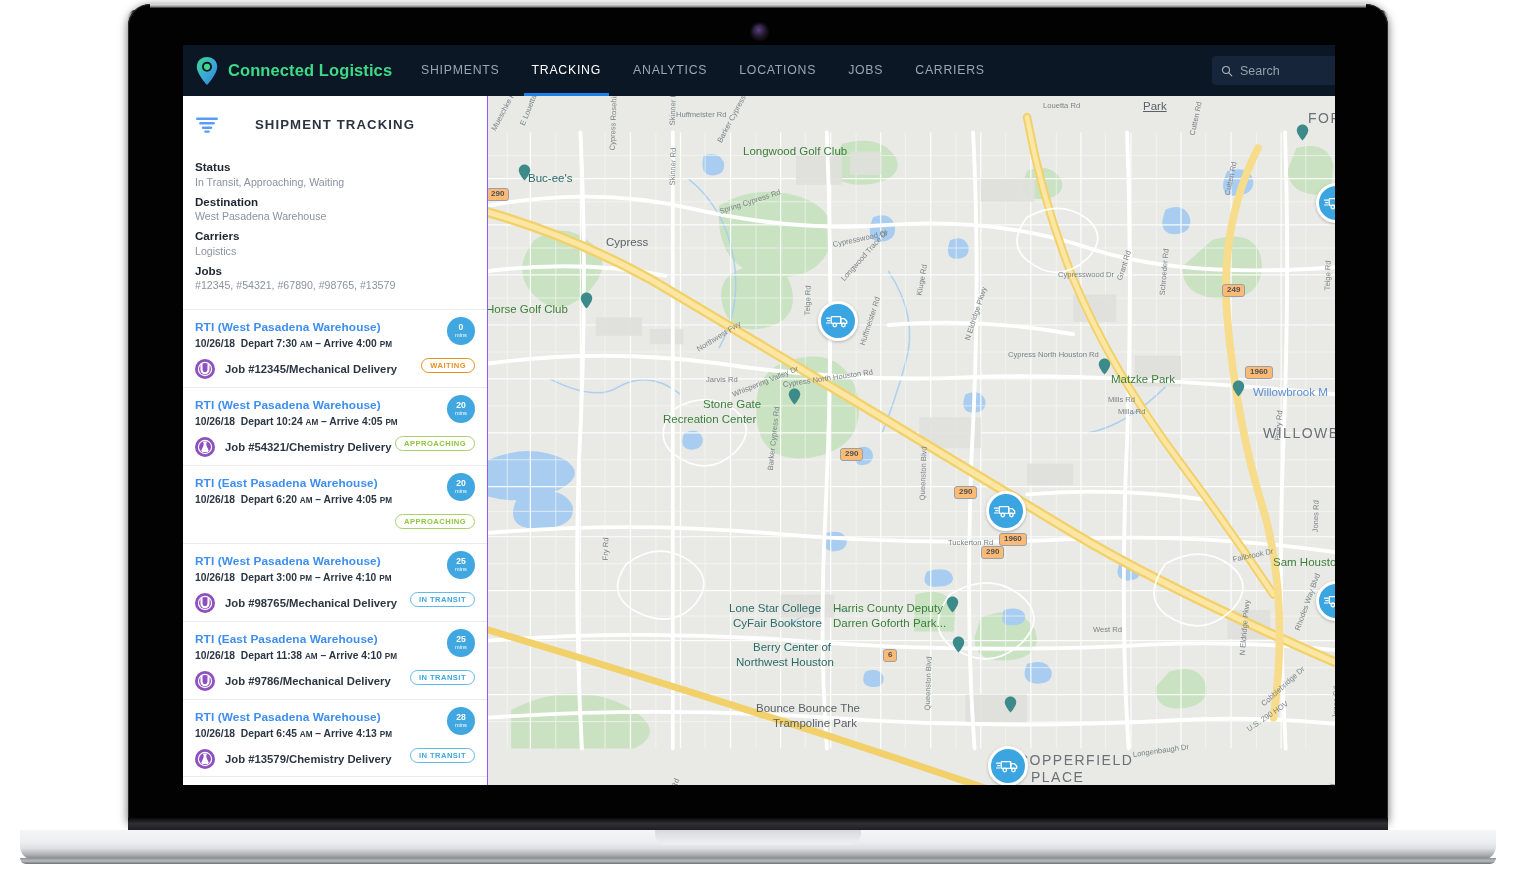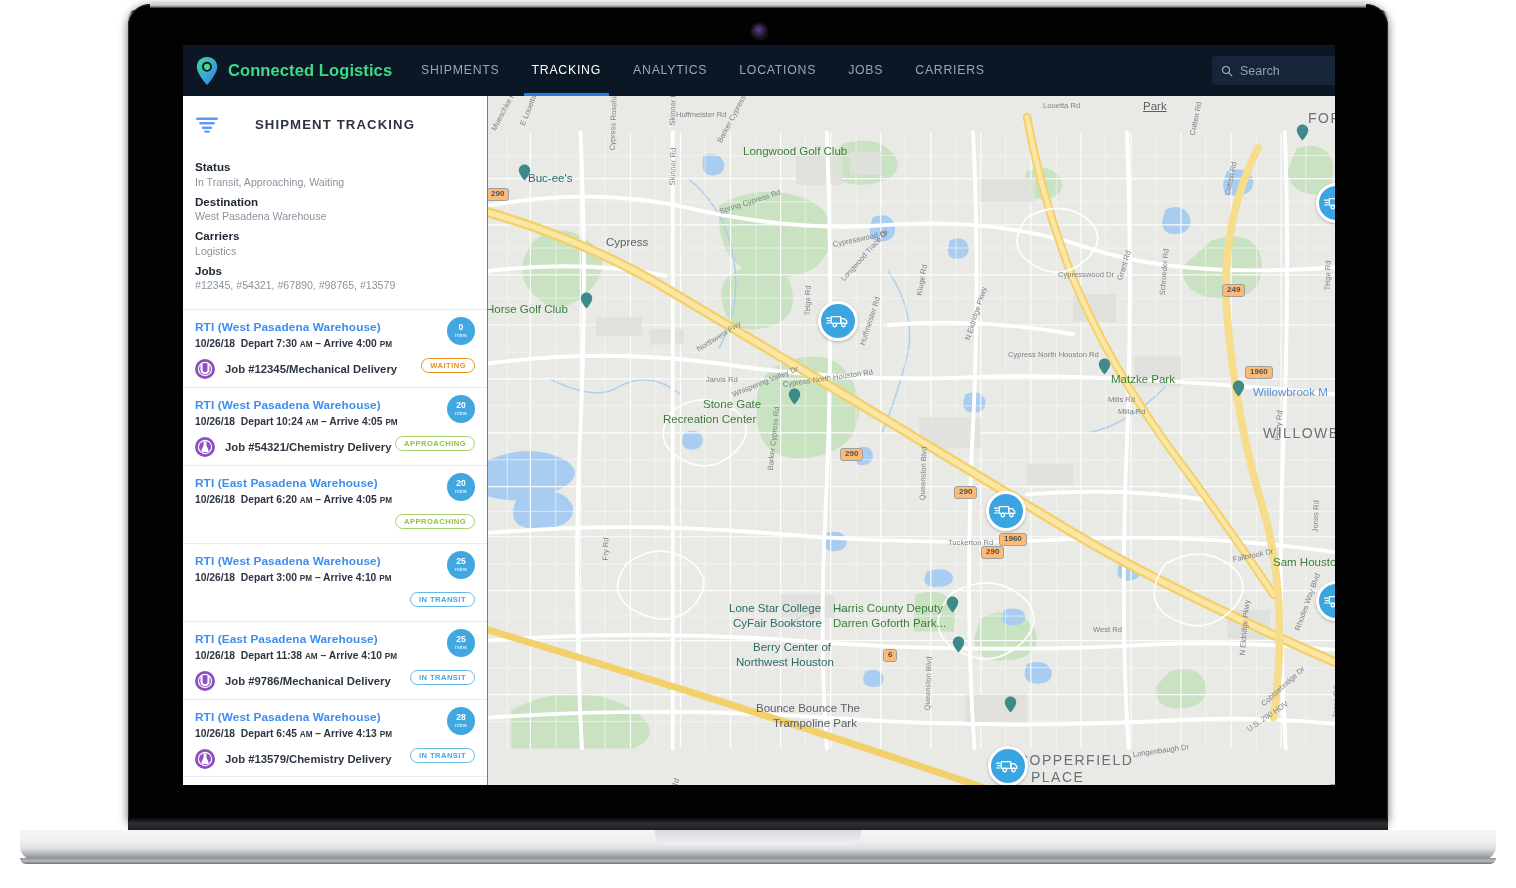--- a/index.html
+++ b/index.html
@@ -316,20 +316,29 @@
           <div class="ship-sched"><span class="dt">10/26/18</span>&nbsp; Depart 6:20 <span class="ampm">AM</span> – Arrive 4:05 <span class="ampm">PM</span></div>
           <div class="mins-badge">
             <div class="mins-num">20</div>
             <div class="mins-unit">mins</div>
           </div>
           <div class="status-pill pill-approaching">APPROACHING</div>
         </div>
         <div class="shipment-item">
           <div class="ship-title">RTI (West Pasadena Warehouse)</div>
           <div class="ship-sched"><span class="dt">10/26/18</span>&nbsp; Depart 3:00 <span class="ampm">PM</span> – Arrive 4:10 <span class="ampm">PM</span></div>
+          <div class="ship-row">
+            <svg viewBox="0 0 20 20" class="ship-avatar">
+              <circle cx="10" cy="10" r="10" fill="#8e4fbf"></circle>
+              <circle cx="10" cy="10" r="7.2" fill="#ffffff"></circle>
+              <circle cx="10" cy="10" r="6" fill="#8e4fbf"></circle>
+              <path d="M6.5 5.6 v5.2 a3.5 3.5 0 0 0 7 0 V5.6" fill="none" stroke="#ffffff" stroke-width="2.1" stroke-linecap="round"></path>
+            </svg>
+            <span class="ship-job">Job #98765/Mechanical Delivery</span>
+          </div>
           <div class="mins-badge">
             <div class="mins-num">25</div>
             <div class="mins-unit">mins</div>
           </div>
           <div class="status-pill pill-intransit">IN TRANSIT</div>
         </div>
         <div class="shipment-item">
           <div class="ship-title">RTI (East Pasadena Warehouse)</div>
           <div class="ship-sched"><span class="dt">10/26/18</span>&nbsp; Depart 11:38 <span class="ampm">AM</span> – Arrive 4:10 <span class="ampm">PM</span></div>
           <div class="ship-row">

